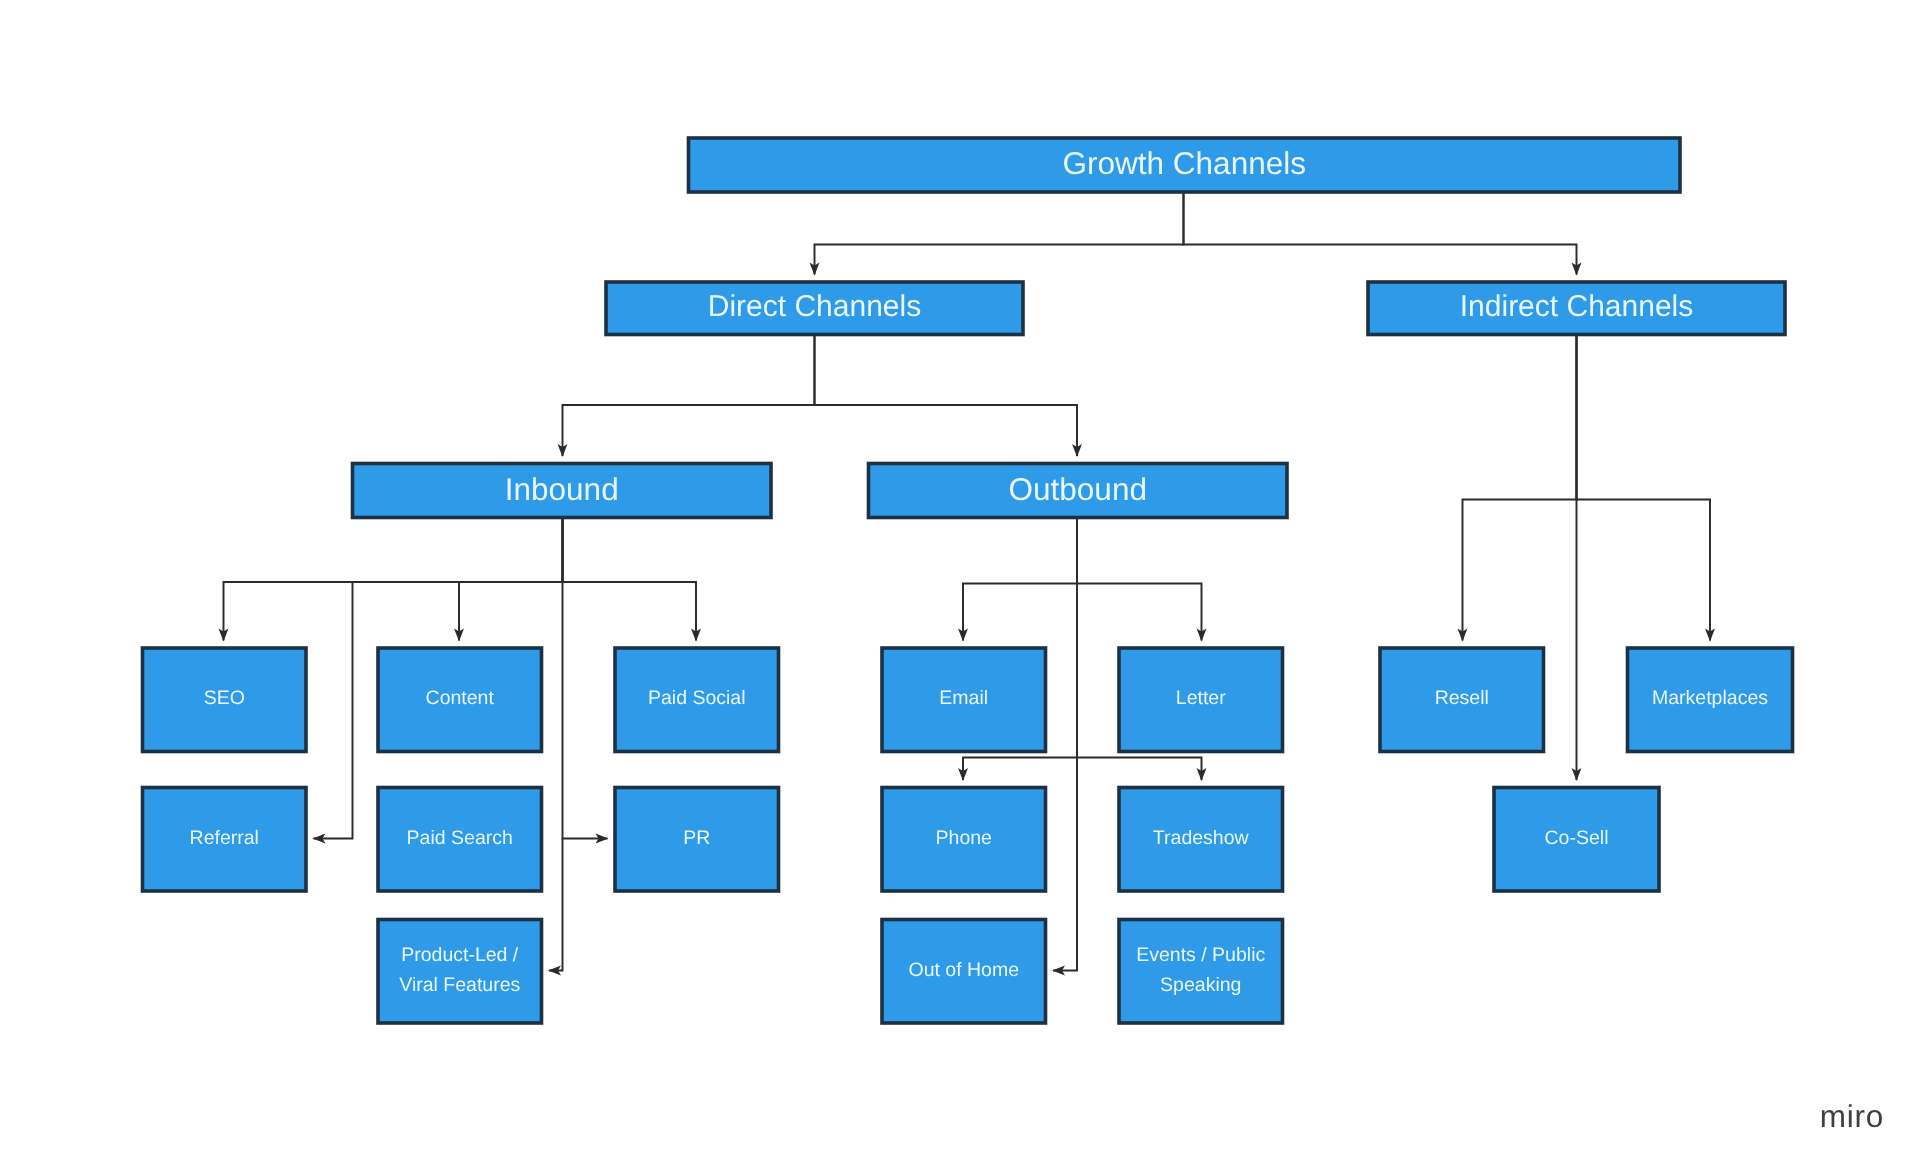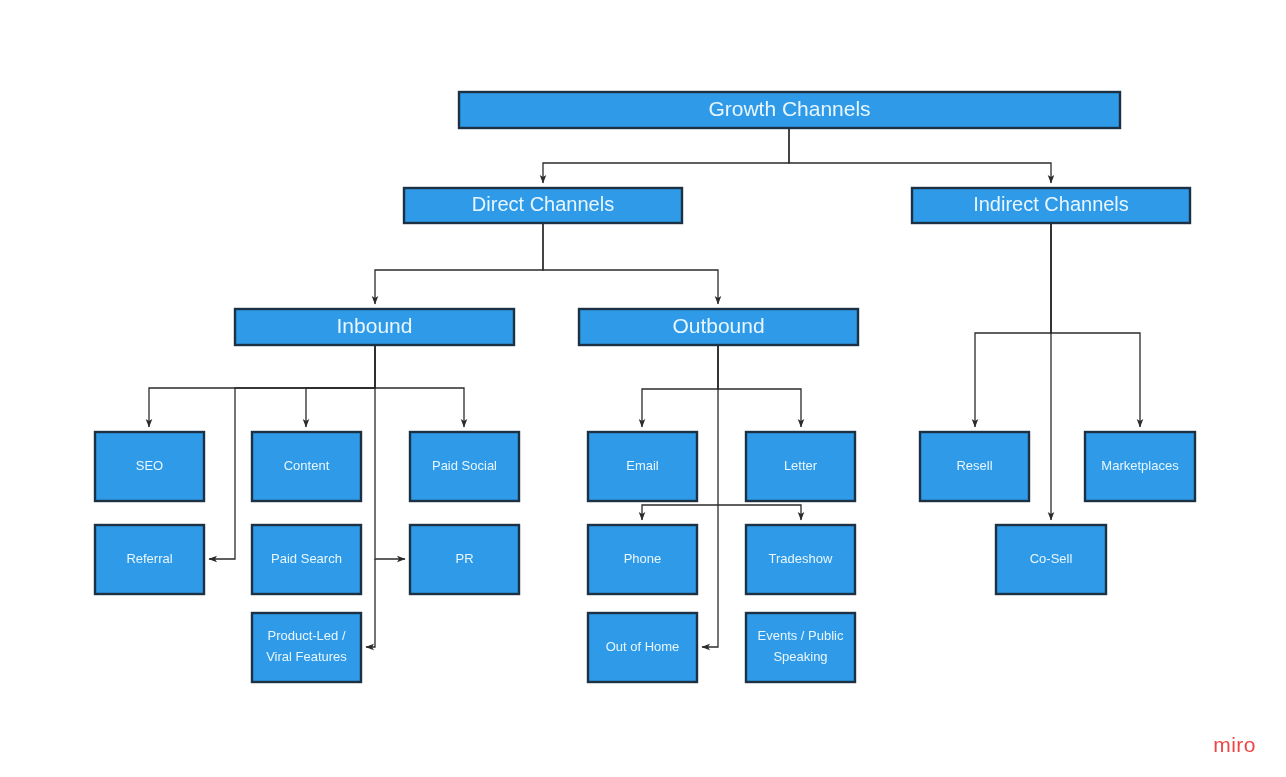--- a/index.html
+++ b/index.html
@@ -37,21 +37,21 @@
     fill: none;
     stroke: #2b2b2b;
     stroke-width: 1.3;
   }
   .watermark {
     position: absolute;
     right: 30px;
     bottom: 20px;
     font-family: "Liberation Sans", sans-serif;
     font-size: 21px;
-    color: #ef4444;
+    color: #404040;
     letter-spacing: 0.5px;
     user-select: none;
   }
 </style>
 </head>
 <body>
 
 <svg id="canvas" viewBox="0 0 1286 777">
   <defs>
     <marker id="arrow-head" markerWidth="10" markerHeight="10" refX="8.4" refY="3.6" orient="auto" markerUnits="userSpaceOnUse">

